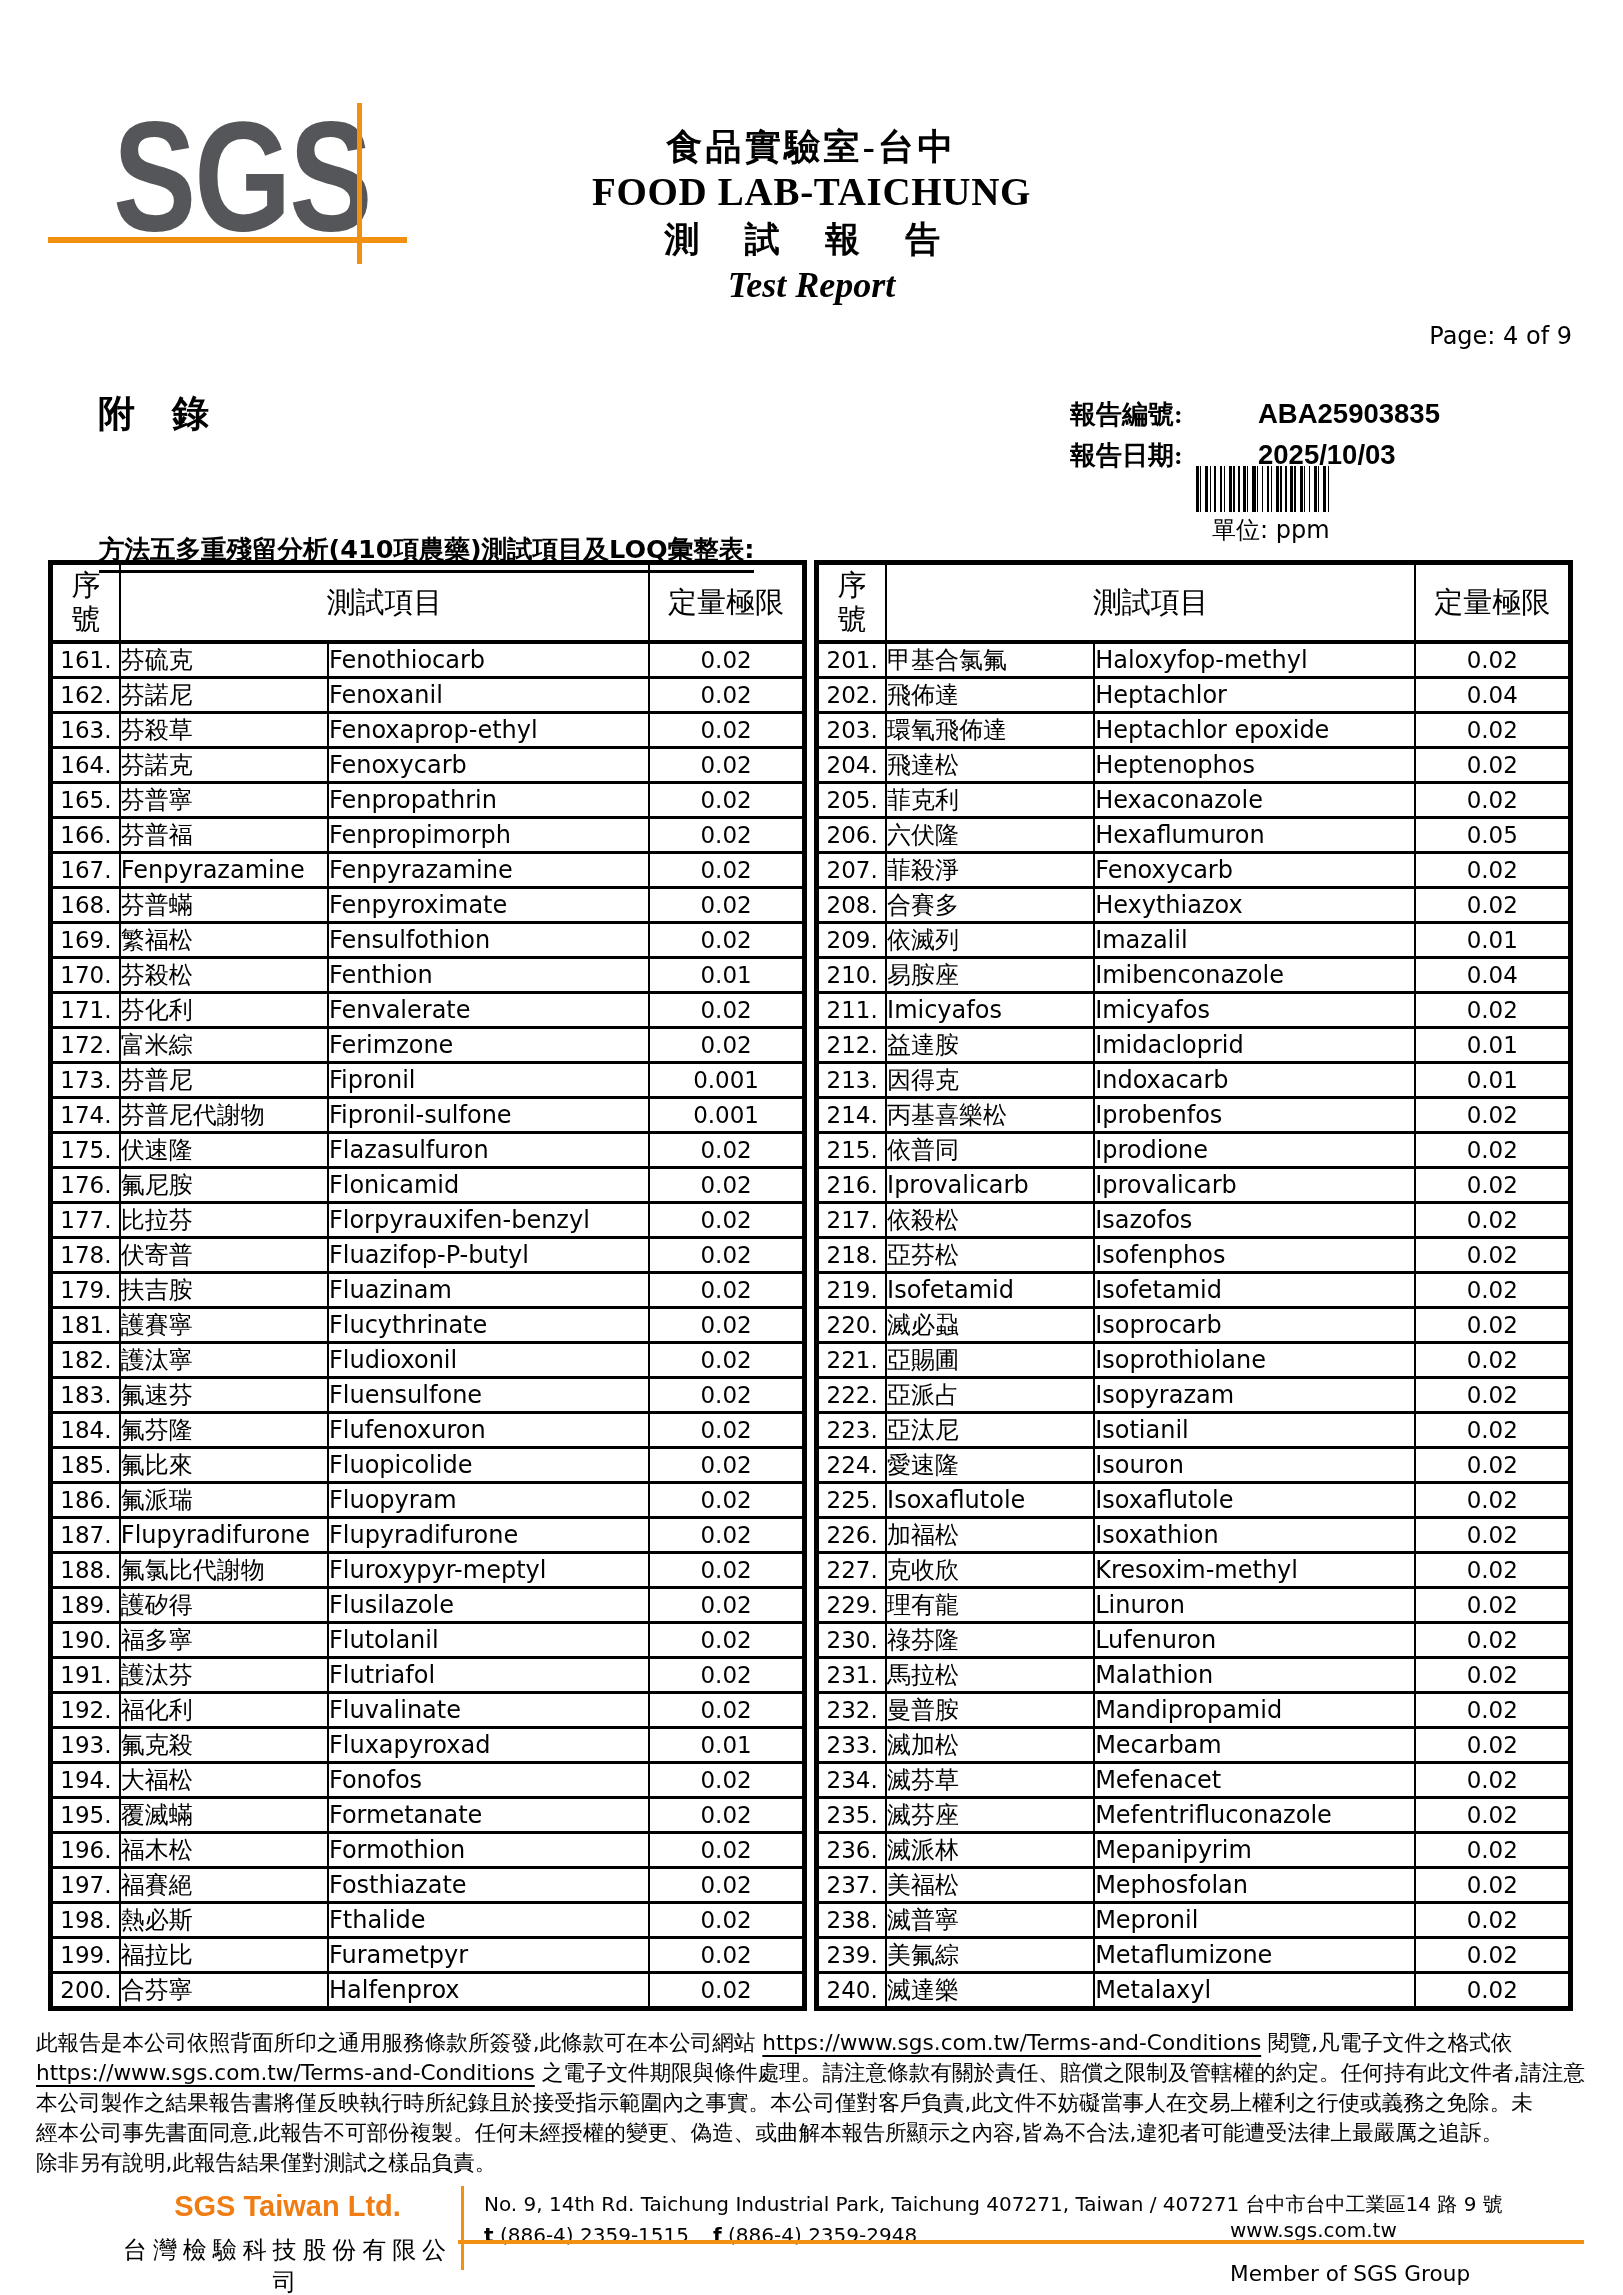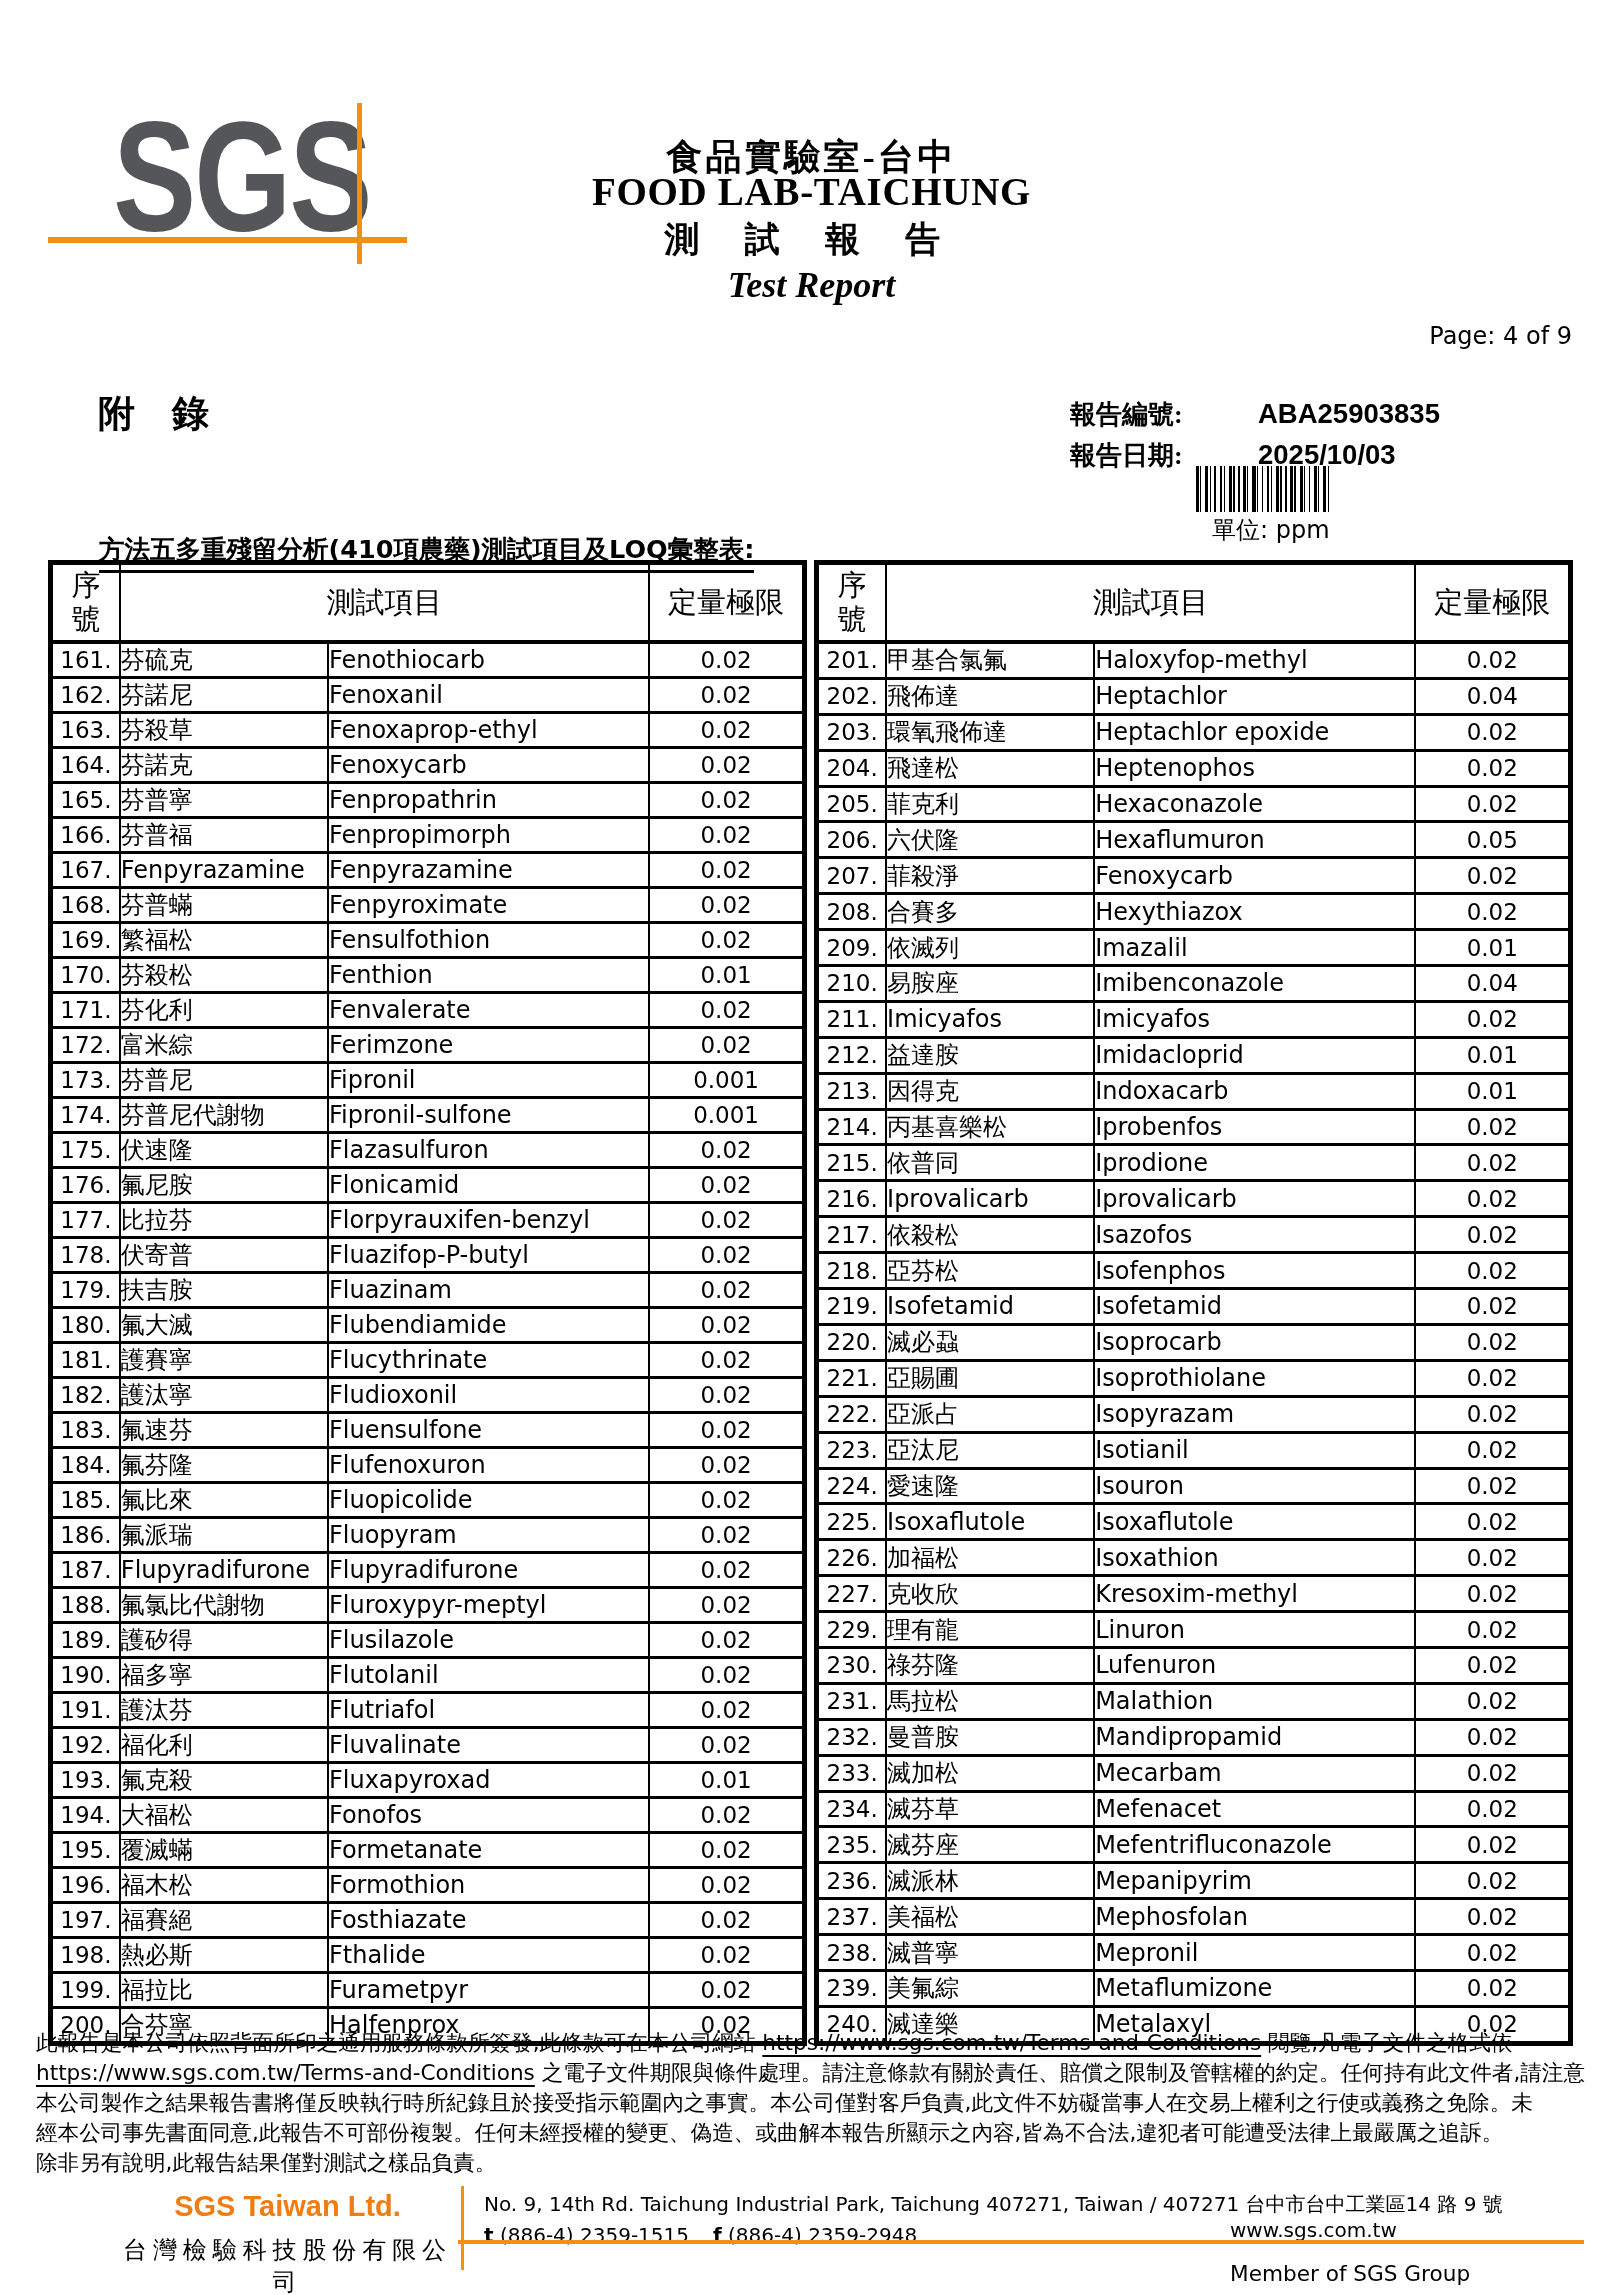--- a/index.html
+++ b/index.html
@@ -12,21 +12,21 @@
   .logo-text{
     position:absolute;left:113px;top:98px;
     font-family:"Liberation Sans","DejaVu Sans",sans-serif;
     font-weight:bold;font-size:156px;line-height:1;color:#55565A;
     letter-spacing:-2.6px;transform:scaleX(0.80);transform-origin:left top;
   }
   .logo-vline{position:absolute;left:357px;top:103px;width:5.2px;height:161px;background:#F29111;}
   .logo-hline{position:absolute;left:48px;top:237px;width:359px;height:5.9px;background:#F29111;}
   
   .ctr{position:absolute;left:0;right:0;text-align:center;font-family:"Liberation Serif","DejaVu Serif",serif;font-weight:bold;}
-  .title-zh{top:133px;font-size:36px;letter-spacing:3.3px;}
+  .title-zh{top:123px;font-size:36px;letter-spacing:3.3px;}
   .title-en1{top:169px;font-size:39px;letter-spacing:0.7px;}
   .title-zh2{top:216px;font-size:35px;letter-spacing:18.3px;}
   .title-en2{top:264px;font-size:36px;font-style:italic;}
   .page-label{position:absolute;right:51px;top:322px;font-size:24px;}
   
   .appendix{position:absolute;left:98px;top:389px;font-size:37px;font-weight:bold;font-family:"Liberation Serif","DejaVu Serif",serif;}
   .meta-row{position:absolute;left:1070px;font-size:26px;font-weight:bold;white-space:nowrap;}
   .meta-row .lbl{display:inline-block;width:188px;font-family:"Liberation Serif","DejaVu Serif",serif;}
   .meta-row .val{font-family:"Liberation Sans","DejaVu Sans",sans-serif;font-size:27.5px;}
   .meta-no{top:397px;} .meta-date{top:438px;}
@@ -226,26 +226,20 @@
           <td class="en">Fluazifop-P-butyl</td>
           <td class="loqv">0.02</td>
         </tr>
         <tr>
           <td class="no">179.</td>
           <td class="zh">扶吉胺</td>
           <td class="en">Fluazinam</td>
           <td class="loqv">0.02</td>
         </tr>
         <tr>
-          <td class="no">180.</td>
-          <td class="zh">氟大滅</td>
-          <td class="en">Flubendiamide</td>
-          <td class="loqv">0.02</td>
-        </tr>
-        <tr>
           <td class="no">181.</td>
           <td class="zh">護賽寧</td>
           <td class="en">Flucythrinate</td>
           <td class="loqv">0.02</td>
         </tr>
         <tr>
           <td class="no">182.</td>
           <td class="zh">護汰寧</td>
           <td class="en">Fludioxonil</td>
           <td class="loqv">0.02</td>

